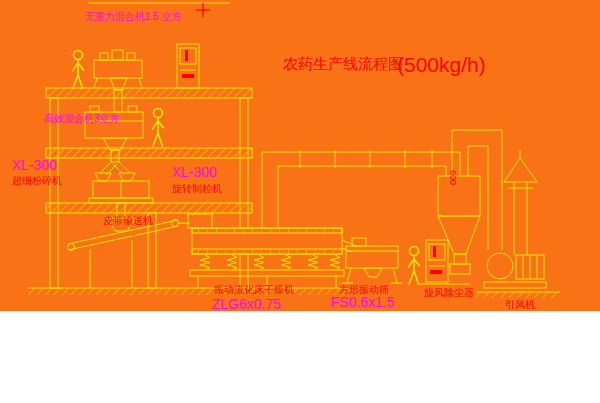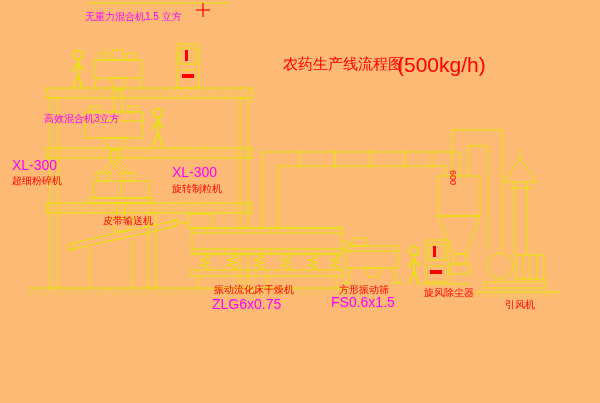--- a/index.html
+++ b/index.html
@@ -1,16 +1,16 @@
 <!DOCTYPE html>
 <html><head>
 <meta charset="utf-8">
 <style>
   html,body{margin:0;padding:0;background:#ffffff}
-  .stage{position:relative;width:600px;height:403px;background:#fdba74;overflow:hidden}
+  .stage{position:relative;width:600px;height:311px;background:#f97316;overflow:hidden}
   svg{display:block}
   .y{stroke:#e6e600;stroke-width:1;fill:none}
   .yp{stroke:#e6e600;stroke-width:1.6;fill:none;stroke-linecap:round}
   .r{stroke:#ff0000;stroke-width:1.2;fill:none}
   .rf{fill:#ff0000;stroke:none}
   .hatchrect{fill:url(#hatch);stroke:#e6e600;stroke-width:1}
   .hatchfill{fill:url(#hatch);stroke:none}
   .ticksrect{fill:url(#ticks);stroke:#e6e600;stroke-width:1}
   text{font-family:"Liberation Sans","DejaVu Sans",sans-serif}
   .tred{fill:#ff0000}

